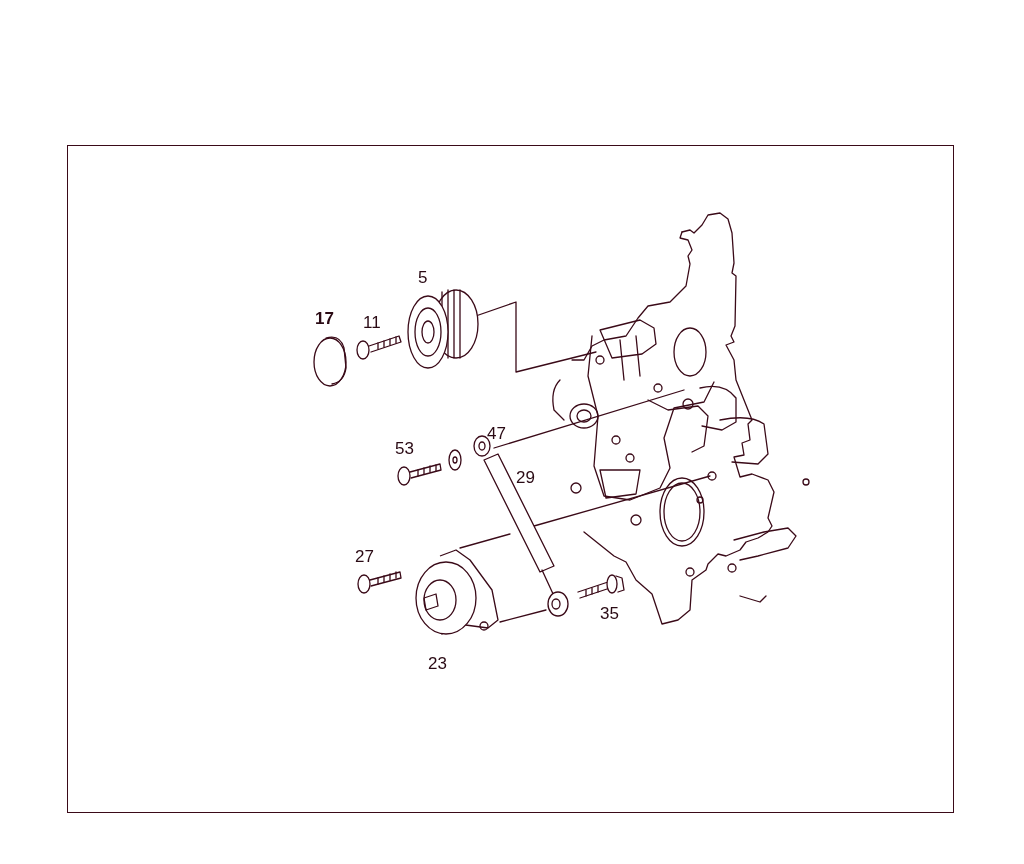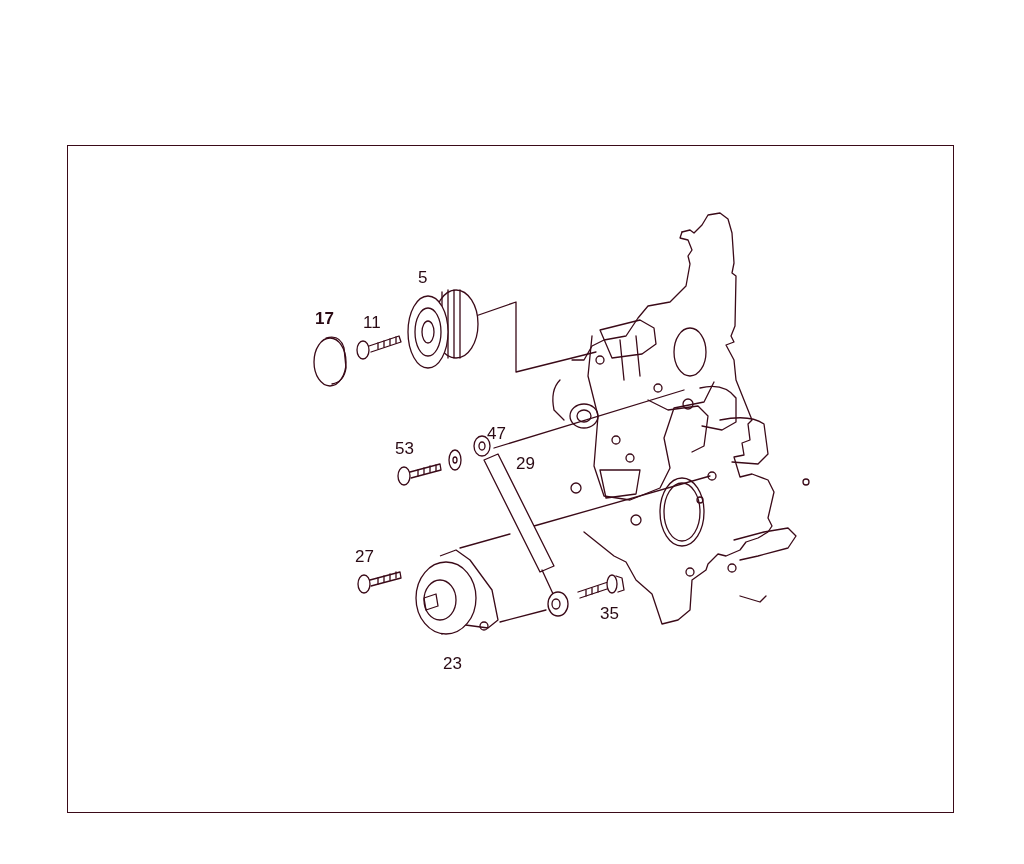--- a/index.html
+++ b/index.html
@@ -119,16 +119,16 @@
     <ellipse class="sf" cx="612" cy="584" rx="5" ry="9"></ellipse>
     <path class="s" d="M616,576 l6,2 l2,12 l-6,2"></path>
   </g>
 </svg>
 
 <span class="lbl" style="left:315px;top:310px;font-weight:bold;">17</span>
 <span class="lbl" style="left:363px;top:314px;">11</span>
 <span class="lbl" style="left:418px;top:269px;">5</span>
 <span class="lbl" style="left:395px;top:440px;text-align:center;">53</span>
 <span class="lbl" style="left:441px;top:425px;margin-left:46px;">47</span>
-<span class="lbl" style="left:516px;top:455px;">29</span>
+<span class="lbl" style="left:516px;top:469px;">29</span>
 <span class="lbl" style="left:355px;top:548px;">27</span>
-<span class="lbl" style="left:443px;top:655px;">23</span>
+<span class="lbl" style="left:428px;top:655px;">23</span>
 <span class="lbl" style="left:600px;top:605px;text-align:right;">35</span>
 
 </body></html>

